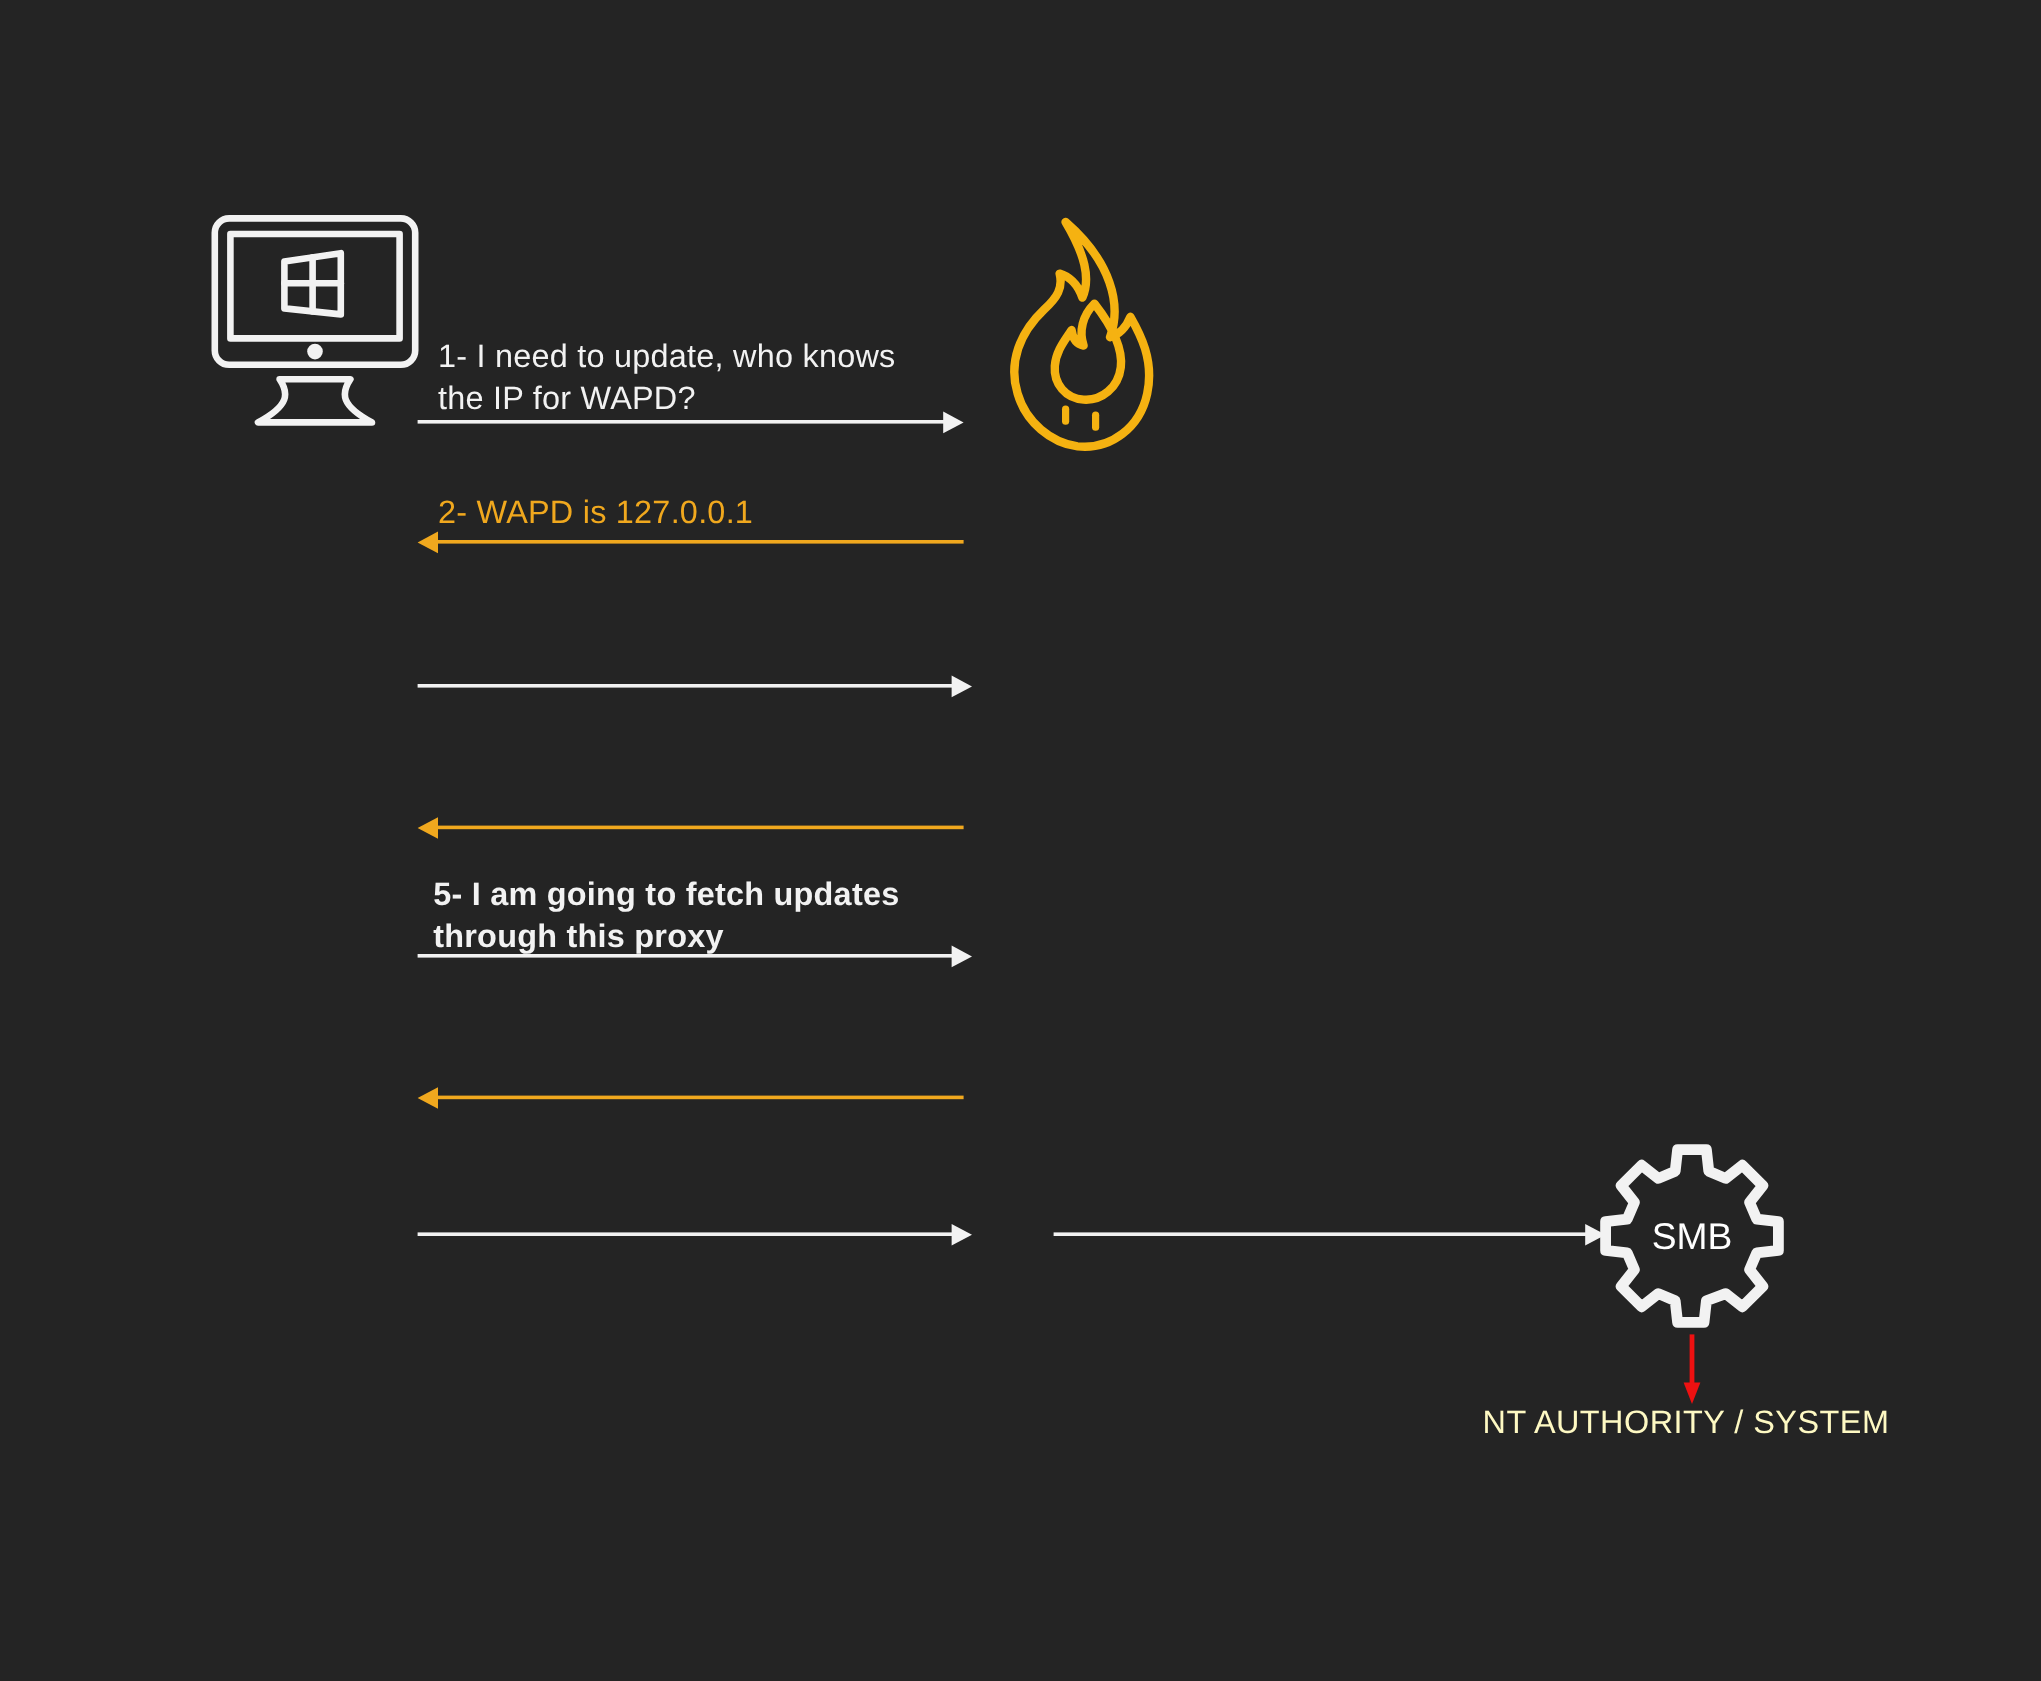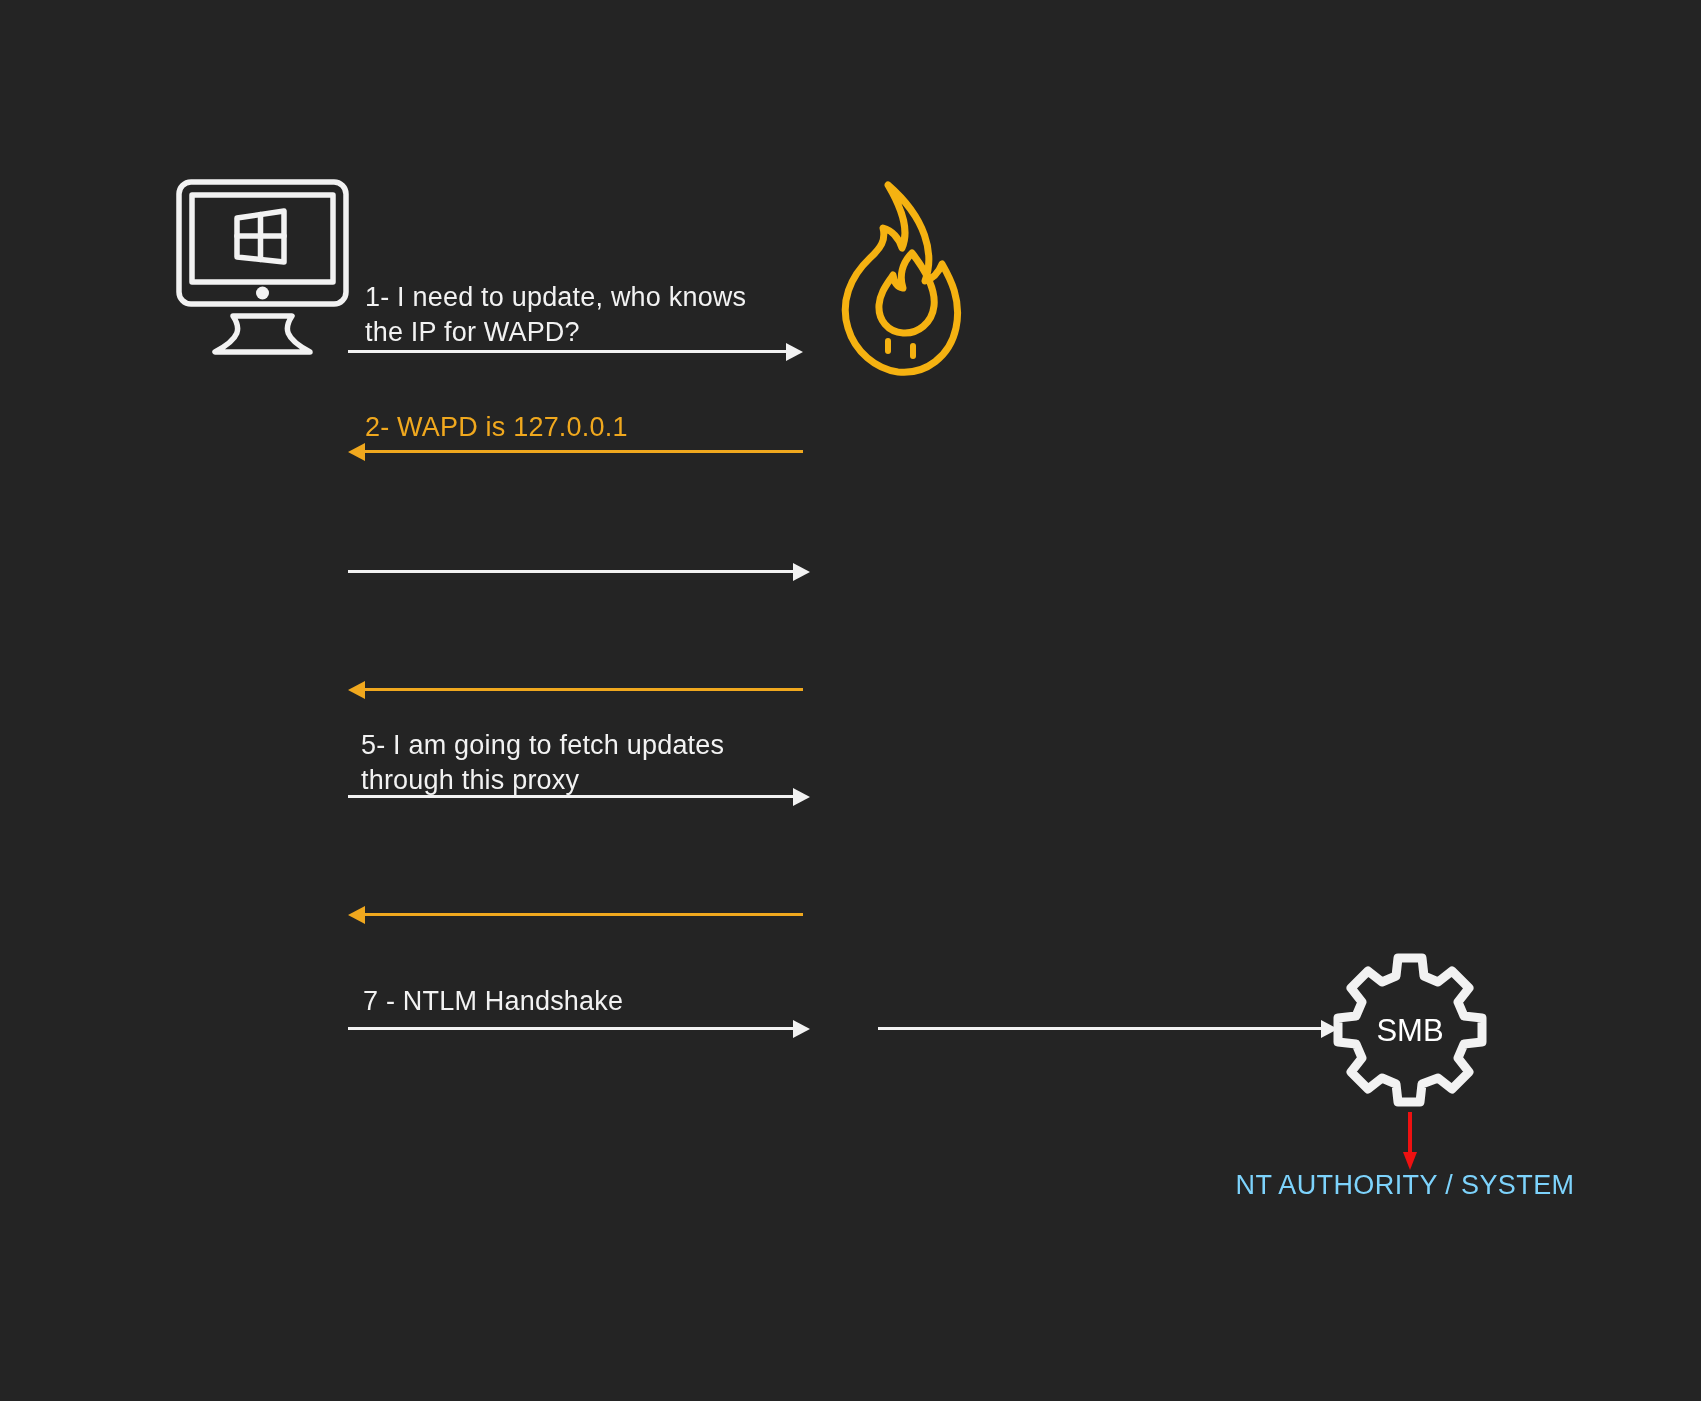--- a/index.html
+++ b/index.html
@@ -64,21 +64,21 @@
   #result-arrow .head {
     position: absolute; left: 0; top: 40px;
     width: 0; height: 0;
     border-left: 7px solid transparent;
     border-right: 7px solid transparent;
     border-top: 18px solid #ee1111;
   }
   #result-label {
     left: 1185px; top: 1170px;
     width: 440px;
-    color: #7dd3fc;
+    color: #fef9c3;
     font-size: 27px;
     letter-spacing: 0.4px;
     text-align: center;
   }
   .smb-text {
     font-family: "Liberation Sans", sans-serif;
     font-size: 31px;
     fill: #ffffff;
   }
 </style>
@@ -144,37 +144,34 @@
   <div class="arrow" style="left:348px; top:570px; width:462px; height:3px;">
     <div class="arrow-line white" style="width:447px;"></div>
     <div class="arrow-head right white" style="left:445px;"></div>
   </div>
 
   <div class="arrow" style="left:348px; top:688px; width:455px; height:3px;">
     <div class="arrow-line orange" style="left:15px; width:440px;"></div>
     <div class="arrow-head left orange" style="left:0px;"></div>
   </div>
 
-  <div class="msg" style="left:346px; top:728px; width:460px;">
+  <div class="msg" style="left:346px; top:728px; width:460px;font-weight:bold;">
     <div class="msg-label white align-left">5- I am going to fetch updates
 through this proxy</div>
   </div>
   <div class="arrow" style="left:348px; top:795px; width:462px; height:3px;">
     <div class="arrow-line white" style="width:447px;"></div>
     <div class="arrow-head right white" style="left:445px;"></div>
   </div>
 
   <div class="arrow" style="left:348px; top:913px; width:455px; height:3px;">
     <div class="arrow-line orange" style="left:15px; width:440px;"></div>
     <div class="arrow-head left orange" style="left:0px;"></div>
   </div>
 
-  <div class="msg" style="left:348px; top:984px; width:460px;">
-    <div class="msg-label white align-left">7 - NTLM Handshake</div>
-  </div>
   <div class="arrow" style="left:348px; top:1027px; width:462px; height:3px;">
     <div class="arrow-line white" style="width:447px;"></div>
     <div class="arrow-head right white" style="left:445px;"></div>
   </div>
 
   <div class="arrow" style="left:878px; top:1027px; width:460px; height:3px;">
     <div class="arrow-line white" style="width:445px;"></div>
     <div class="arrow-head right white" style="left:443px;"></div>
   </div>
 

